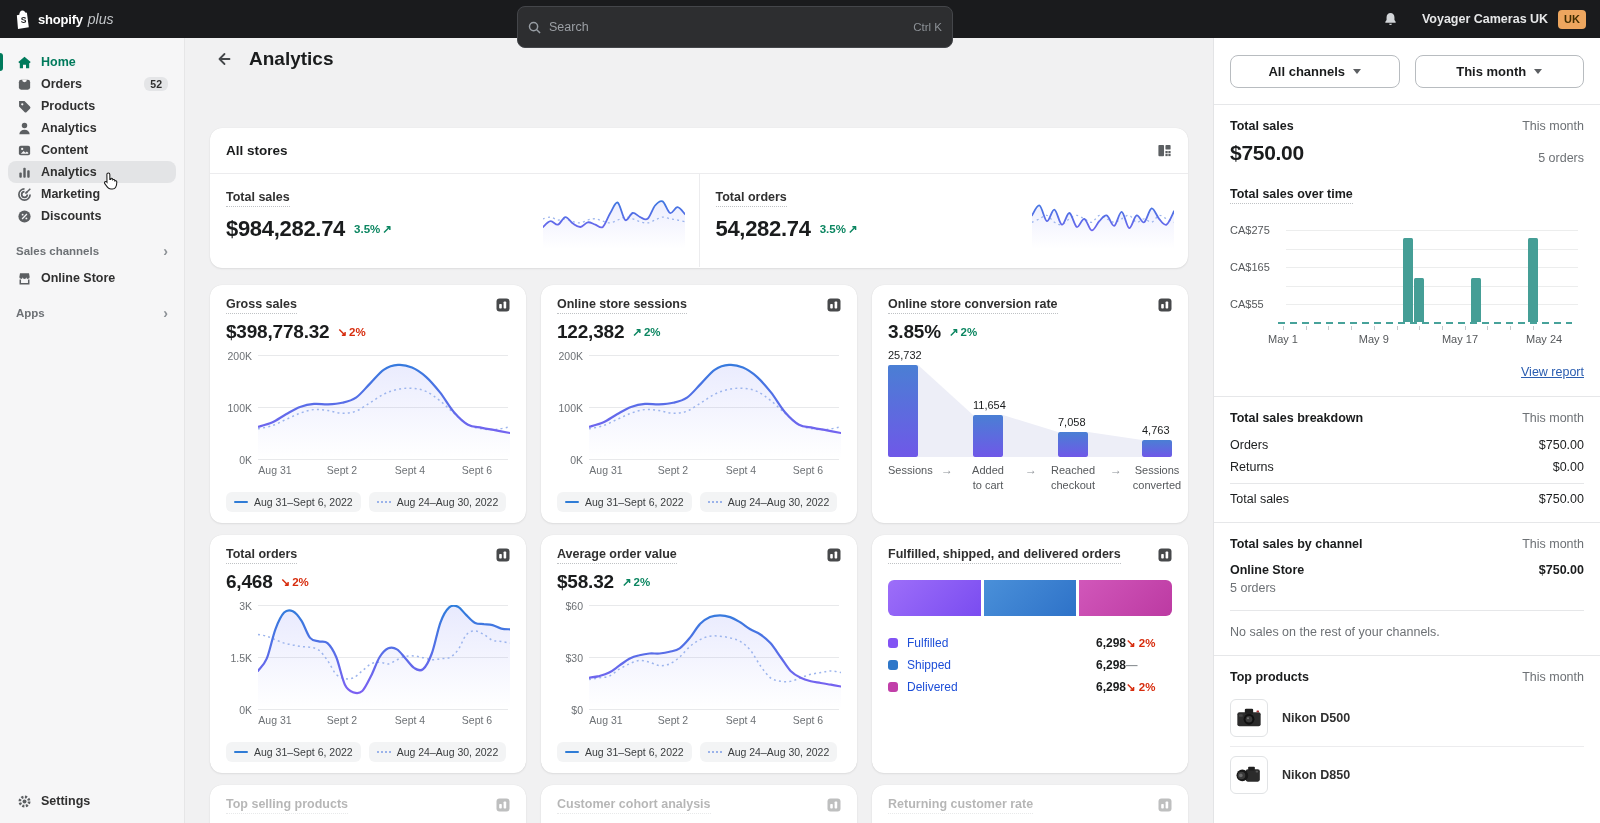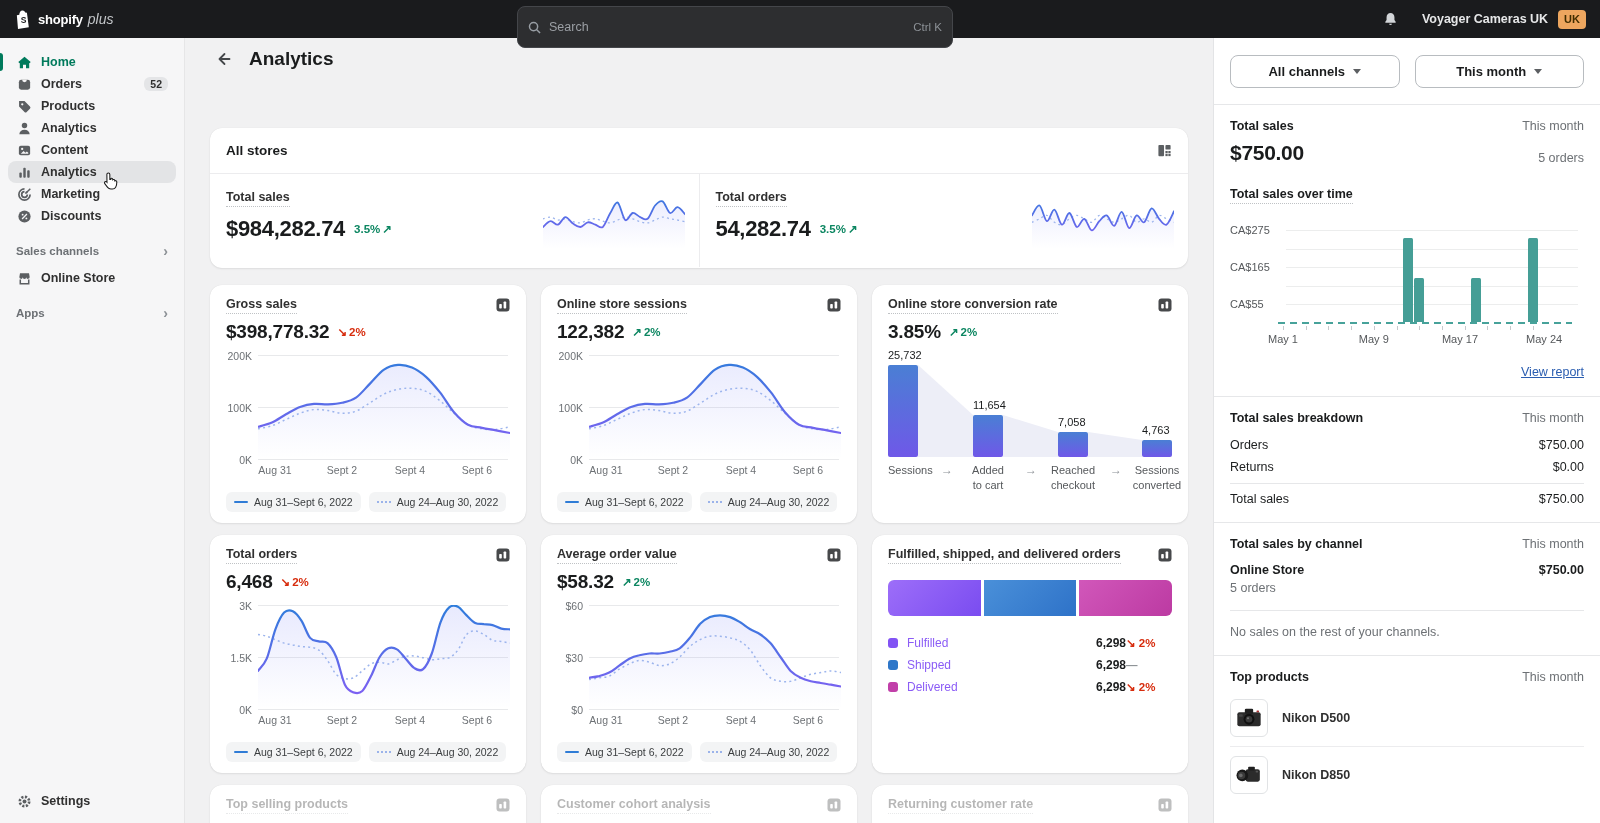--- a/index.html
+++ b/index.html
@@ -87,21 +87,21 @@
   .far{position:absolute;top:98px;font-size:12px;color:#8c9196}
 
   .stackbar{margin-top:16px;height:36px;border-radius:6px;overflow:hidden;display:flex;gap:3px}
   .seg{flex:1}
   .seg-p{background:linear-gradient(135deg,#9d6ef9,#7a4cf0)}
   .seg-b{background:linear-gradient(135deg,#4a90d9,#2e72c8)}
   .seg-m{background:linear-gradient(135deg,#d157ba,#bc3aa2)}
   .fleg{margin-top:16px}
   .fleg-row{display:flex;align-items:center;height:22px;font-size:12px}
   .swatch{width:10px;height:10px;border-radius:3px;margin-right:9px}
-  .fleg-label{color:#8b5cf6}
+  .fleg-label{color:#1d4ed8}
   .fleg-value{margin-left:auto;font-weight:700;color:#1a1c1d}
   .fleg-chg{width:46px;text-align:right}
 
   .ghost .ctitle-row{opacity:.35}
 
   
   .rpanel{position:absolute;top:38px;right:0;width:387px;bottom:0;background:#fff;border-left:1px solid #e3e4e6;overflow:hidden}
   .rp-controls{display:flex;gap:15px;padding:17px 16px 16px;border-bottom:1px solid #e6e7e9}
   .rp-btn{flex:1;height:33px;border:1px solid #b8bcc0;border-radius:8px;background:#fff;display:flex;align-items:center;justify-content:center;gap:8px;font-size:13px;font-weight:600;color:#1a1c1d;cursor:pointer}
   .caret{width:0;height:0;border-left:4.5px solid transparent;border-right:4.5px solid transparent;border-top:5px solid #5c5f62}

